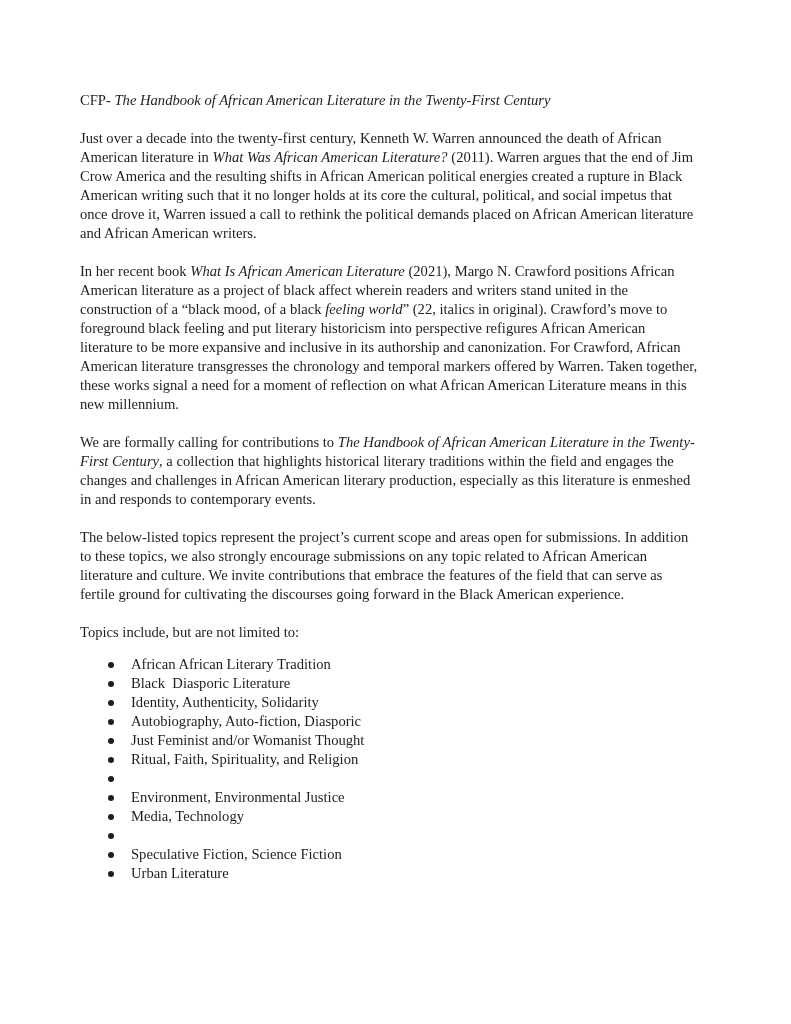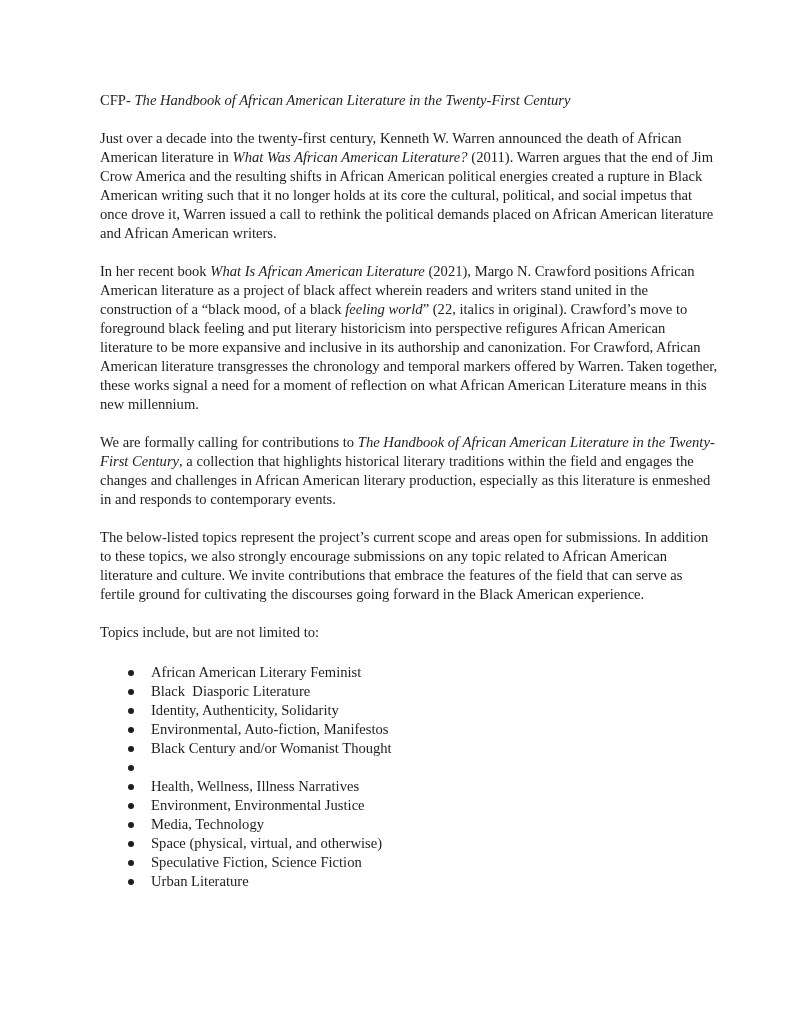--- a/index.html
+++ b/index.html
@@ -1,24 +1,24 @@
 <!DOCTYPE html>
 <html><head>
   <meta charset="utf-8">
   <style>
     html, body { margin: 0; padding: 0; background: #ffffff; }
     body { width: 791px; height: 1024px; position: relative; overflow: hidden; }
     .page {
-      position: absolute; left: 100px; top: 91px; width: 620px;
+      position: absolute; left: 80px; top: 91px; width: 620px;
       font-family: "Liberation Serif", "DejaVu Serif", serif;
       font-size: 14.6px; line-height: 19px; color: #1e1e1e;
     }
     .title { margin: 0 0 19px 0; }
     .para { margin: 0 0 19px 0; }
-    .intro { margin: 0 0 21px 0; }
+    .intro { margin: 0 0 13px 0; }
     ul.topics { list-style: none; margin: 0; padding: 0; }
     ul.topics li { position: relative; padding-left: 51px; height: 19px; }
     ul.topics li .bullet {
       position: absolute; left: 28px; top: 7px; width: 6px; height: 6px;
       border-radius: 50%; background: #1e1e1e;
     }
     em { font-style: italic; }
   </style>
 </head>
 <body>
@@ -30,26 +30,26 @@
 
   <p class="para"><span>In her recent book </span><em>What Is African American Literature</em><span> (2021), Margo N. Crawford positions African American literature as a project of black affect wherein readers and writers stand united in the construction of a “black mood, of a black </span><em>feeling world</em><span>” (22, italics in original). Crawford’s move to foreground black feeling and put literary historicism into perspective refigures African American literature to be more expansive and inclusive in its authorship and canonization. For Crawford, African American literature transgresses the chronology and temporal markers offered by Warren. Taken together, these works signal a need for a moment of reflection on what African American Literature means in this new millennium.</span></p>
 
   <p class="para"><span>We are formally calling for contributions to </span><em>The Handbook of African American Literature in the Twenty-First Century</em><span>, a collection that highlights historical literary traditions within the field and engages the changes and challenges in African American literary production, especially as this literature is enmeshed in and responds to contemporary events.</span></p>
 
   <p class="para">The below-listed topics represent the project’s current scope and areas open for submissions. In addition to these topics, we also strongly encourage submissions on any topic related to African American literature and culture. We invite contributions that embrace the features of the field that can serve as fertile ground for cultivating the discourses going forward in the Black American experience.</p>
 
   <p class="intro">Topics include, but are not limited to:</p>
 
   <ul class="topics" id="topics-list">
-      <li><span class="bullet"></span><span style="white-space: pre;">African American Literary Feminist</span></li>
+      <li><span class="bullet"></span><span style="white-space: pre;">African African Literary Tradition</span></li>
       <li><span class="bullet"></span><span style="white-space: pre;">Black  Diasporic Literature</span></li>
       <li><span class="bullet"></span><span style="white-space: pre;">Identity, Authenticity, Solidarity</span></li>
-      <li><span class="bullet"></span><span style="white-space: pre;">Environmental, Auto-fiction, Manifestos</span></li>
-      <li><span class="bullet"></span><span style="white-space: pre;">Black Century and/or Womanist Thought</span></li>
+      <li><span class="bullet"></span><span style="white-space: pre;">Autobiography, Auto-fiction, Diasporic</span></li>
+      <li><span class="bullet"></span><span style="white-space: pre;">Just Feminist and/or Womanist Thought</span></li>
+      <li><span class="bullet"></span><span style="white-space: pre;">Ritual, Faith, Spirituality, and Religion</span></li>
       <li><span class="bullet"></span></li>
-      <li><span class="bullet"></span><span style="white-space: pre;">Health, Wellness, Illness Narratives</span></li>
       <li><span class="bullet"></span><span style="white-space: pre;">Environment, Environmental Justice</span></li>
       <li><span class="bullet"></span><span style="white-space: pre;">Media, Technology</span></li>
-      <li><span class="bullet"></span><span style="white-space: pre;">Space (physical, virtual, and otherwise)</span></li>
+      <li><span class="bullet"></span></li>
       <li><span class="bullet"></span><span style="white-space: pre;">Speculative Fiction, Science Fiction</span></li>
       <li><span class="bullet"></span><span style="white-space: pre;">Urban Literature</span></li>
     </ul>
 </div>
 
 </body></html>

